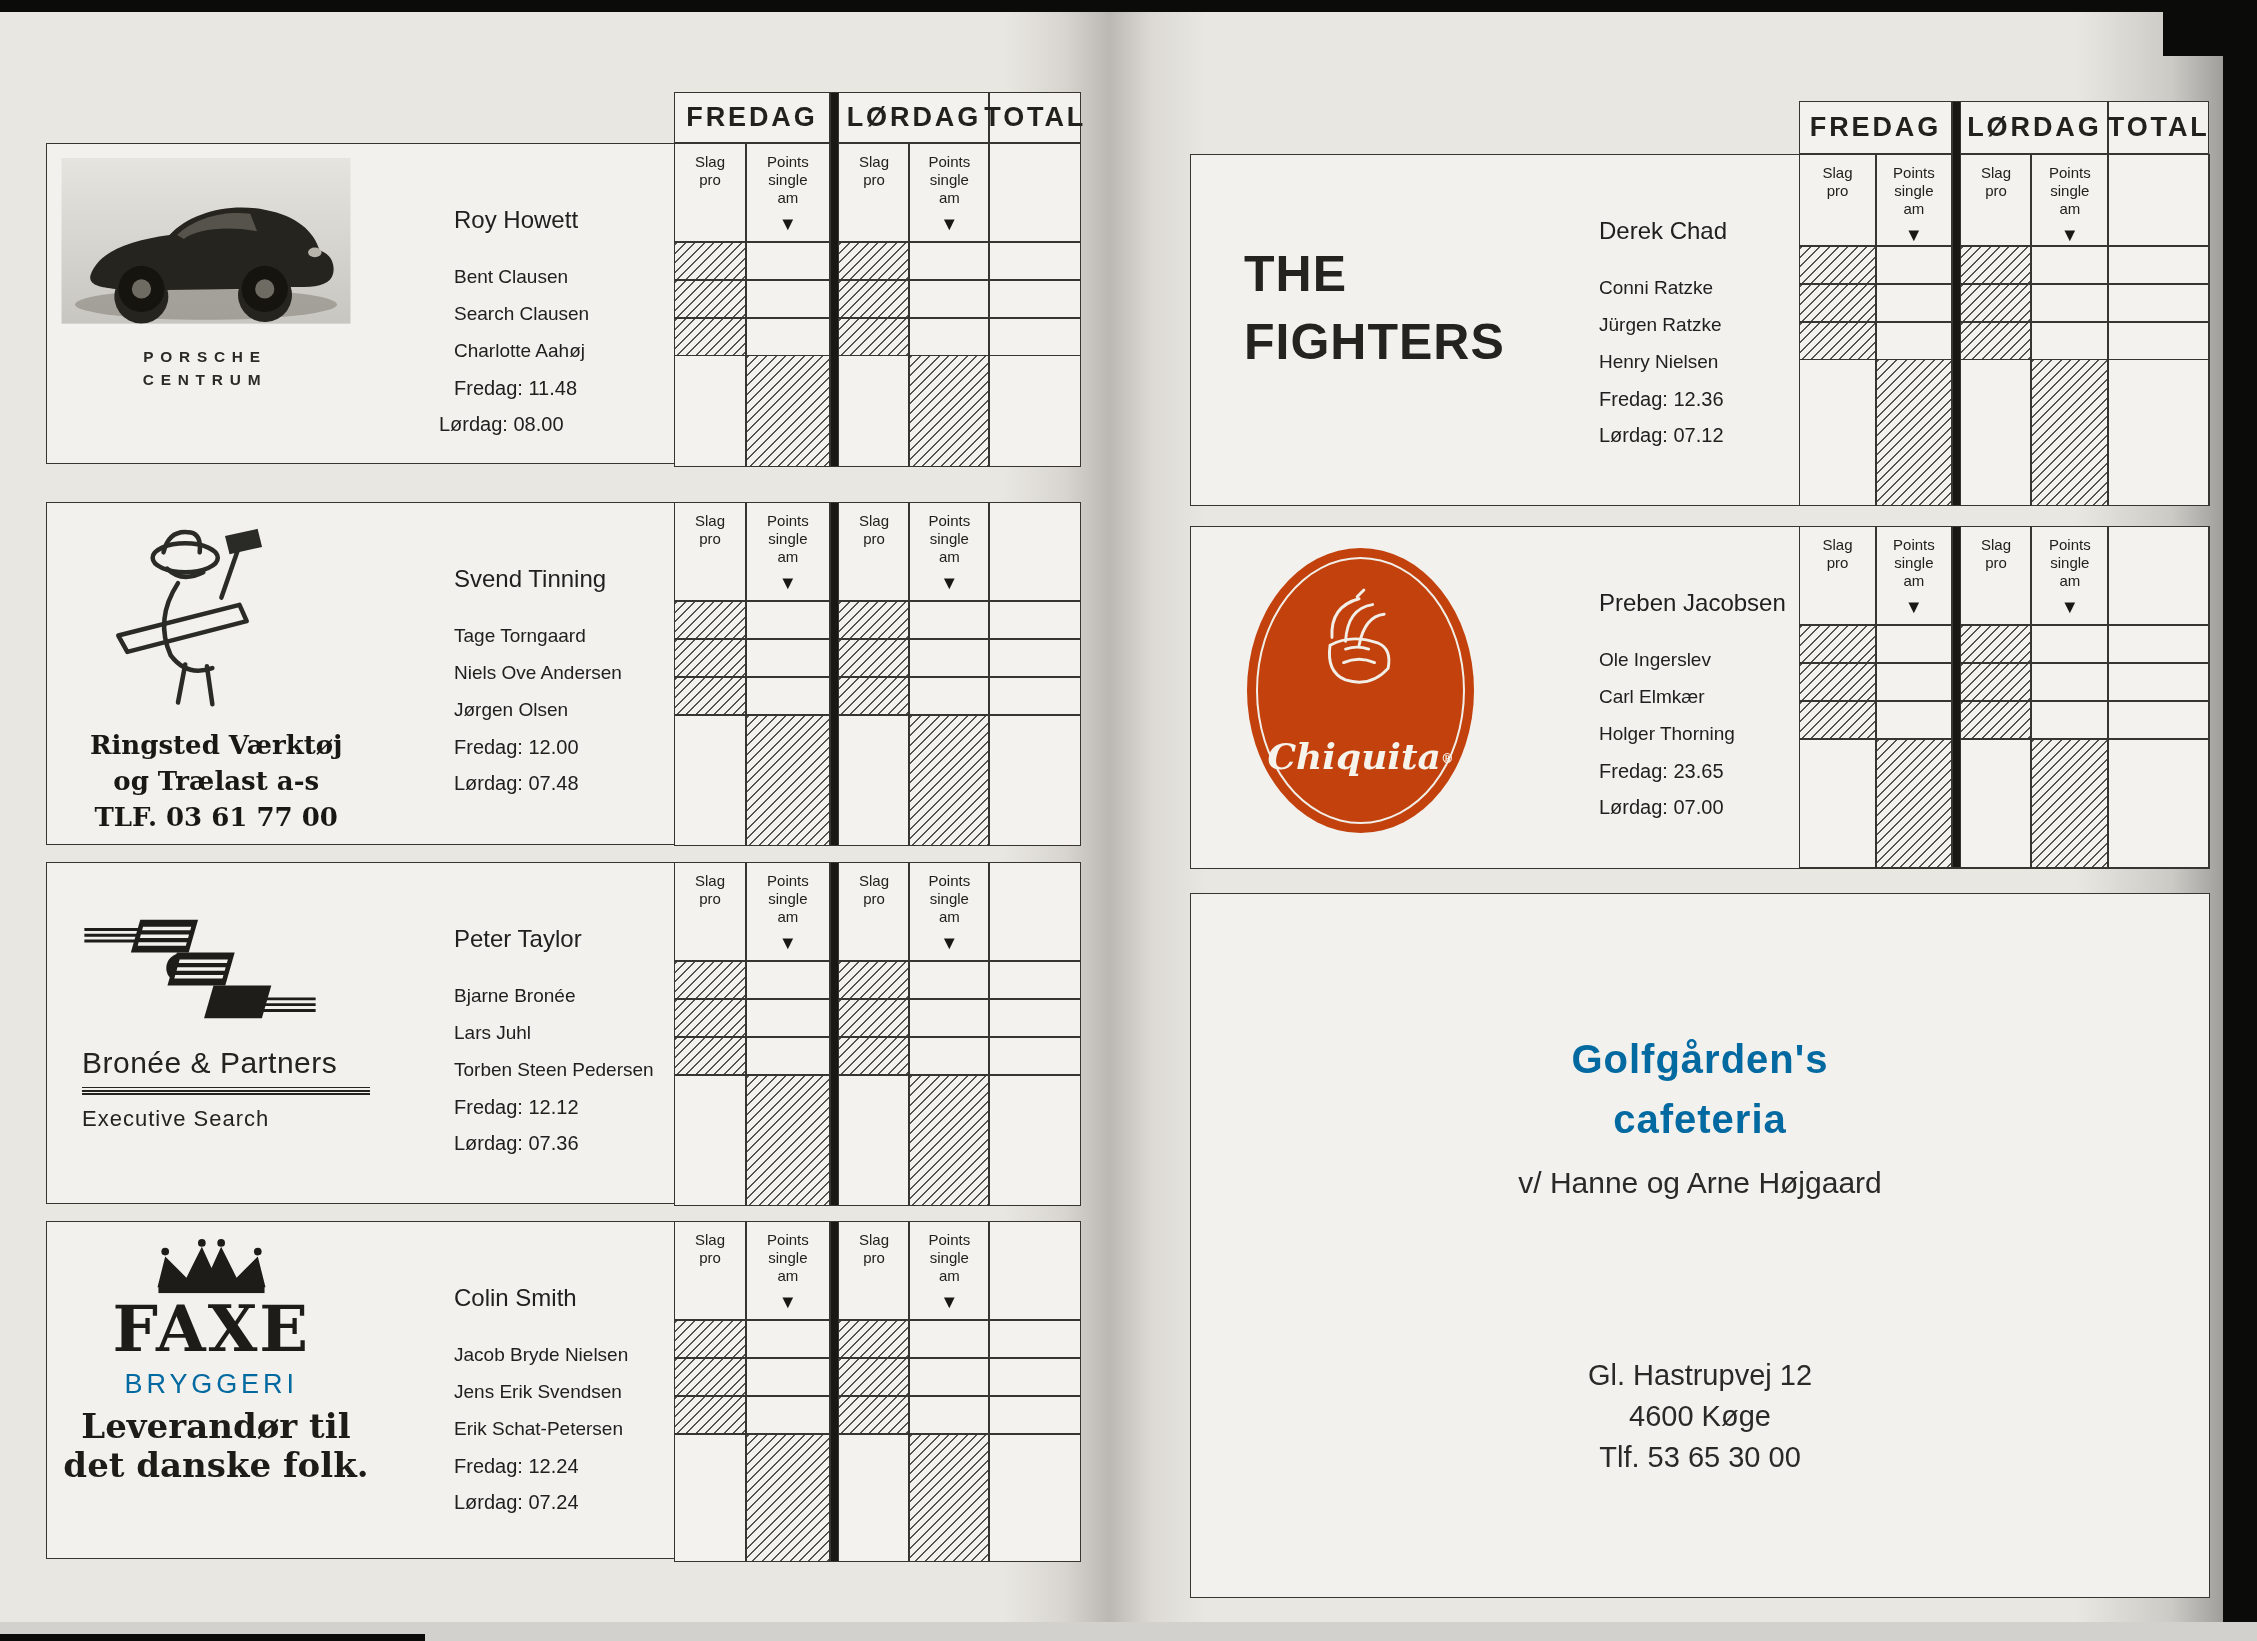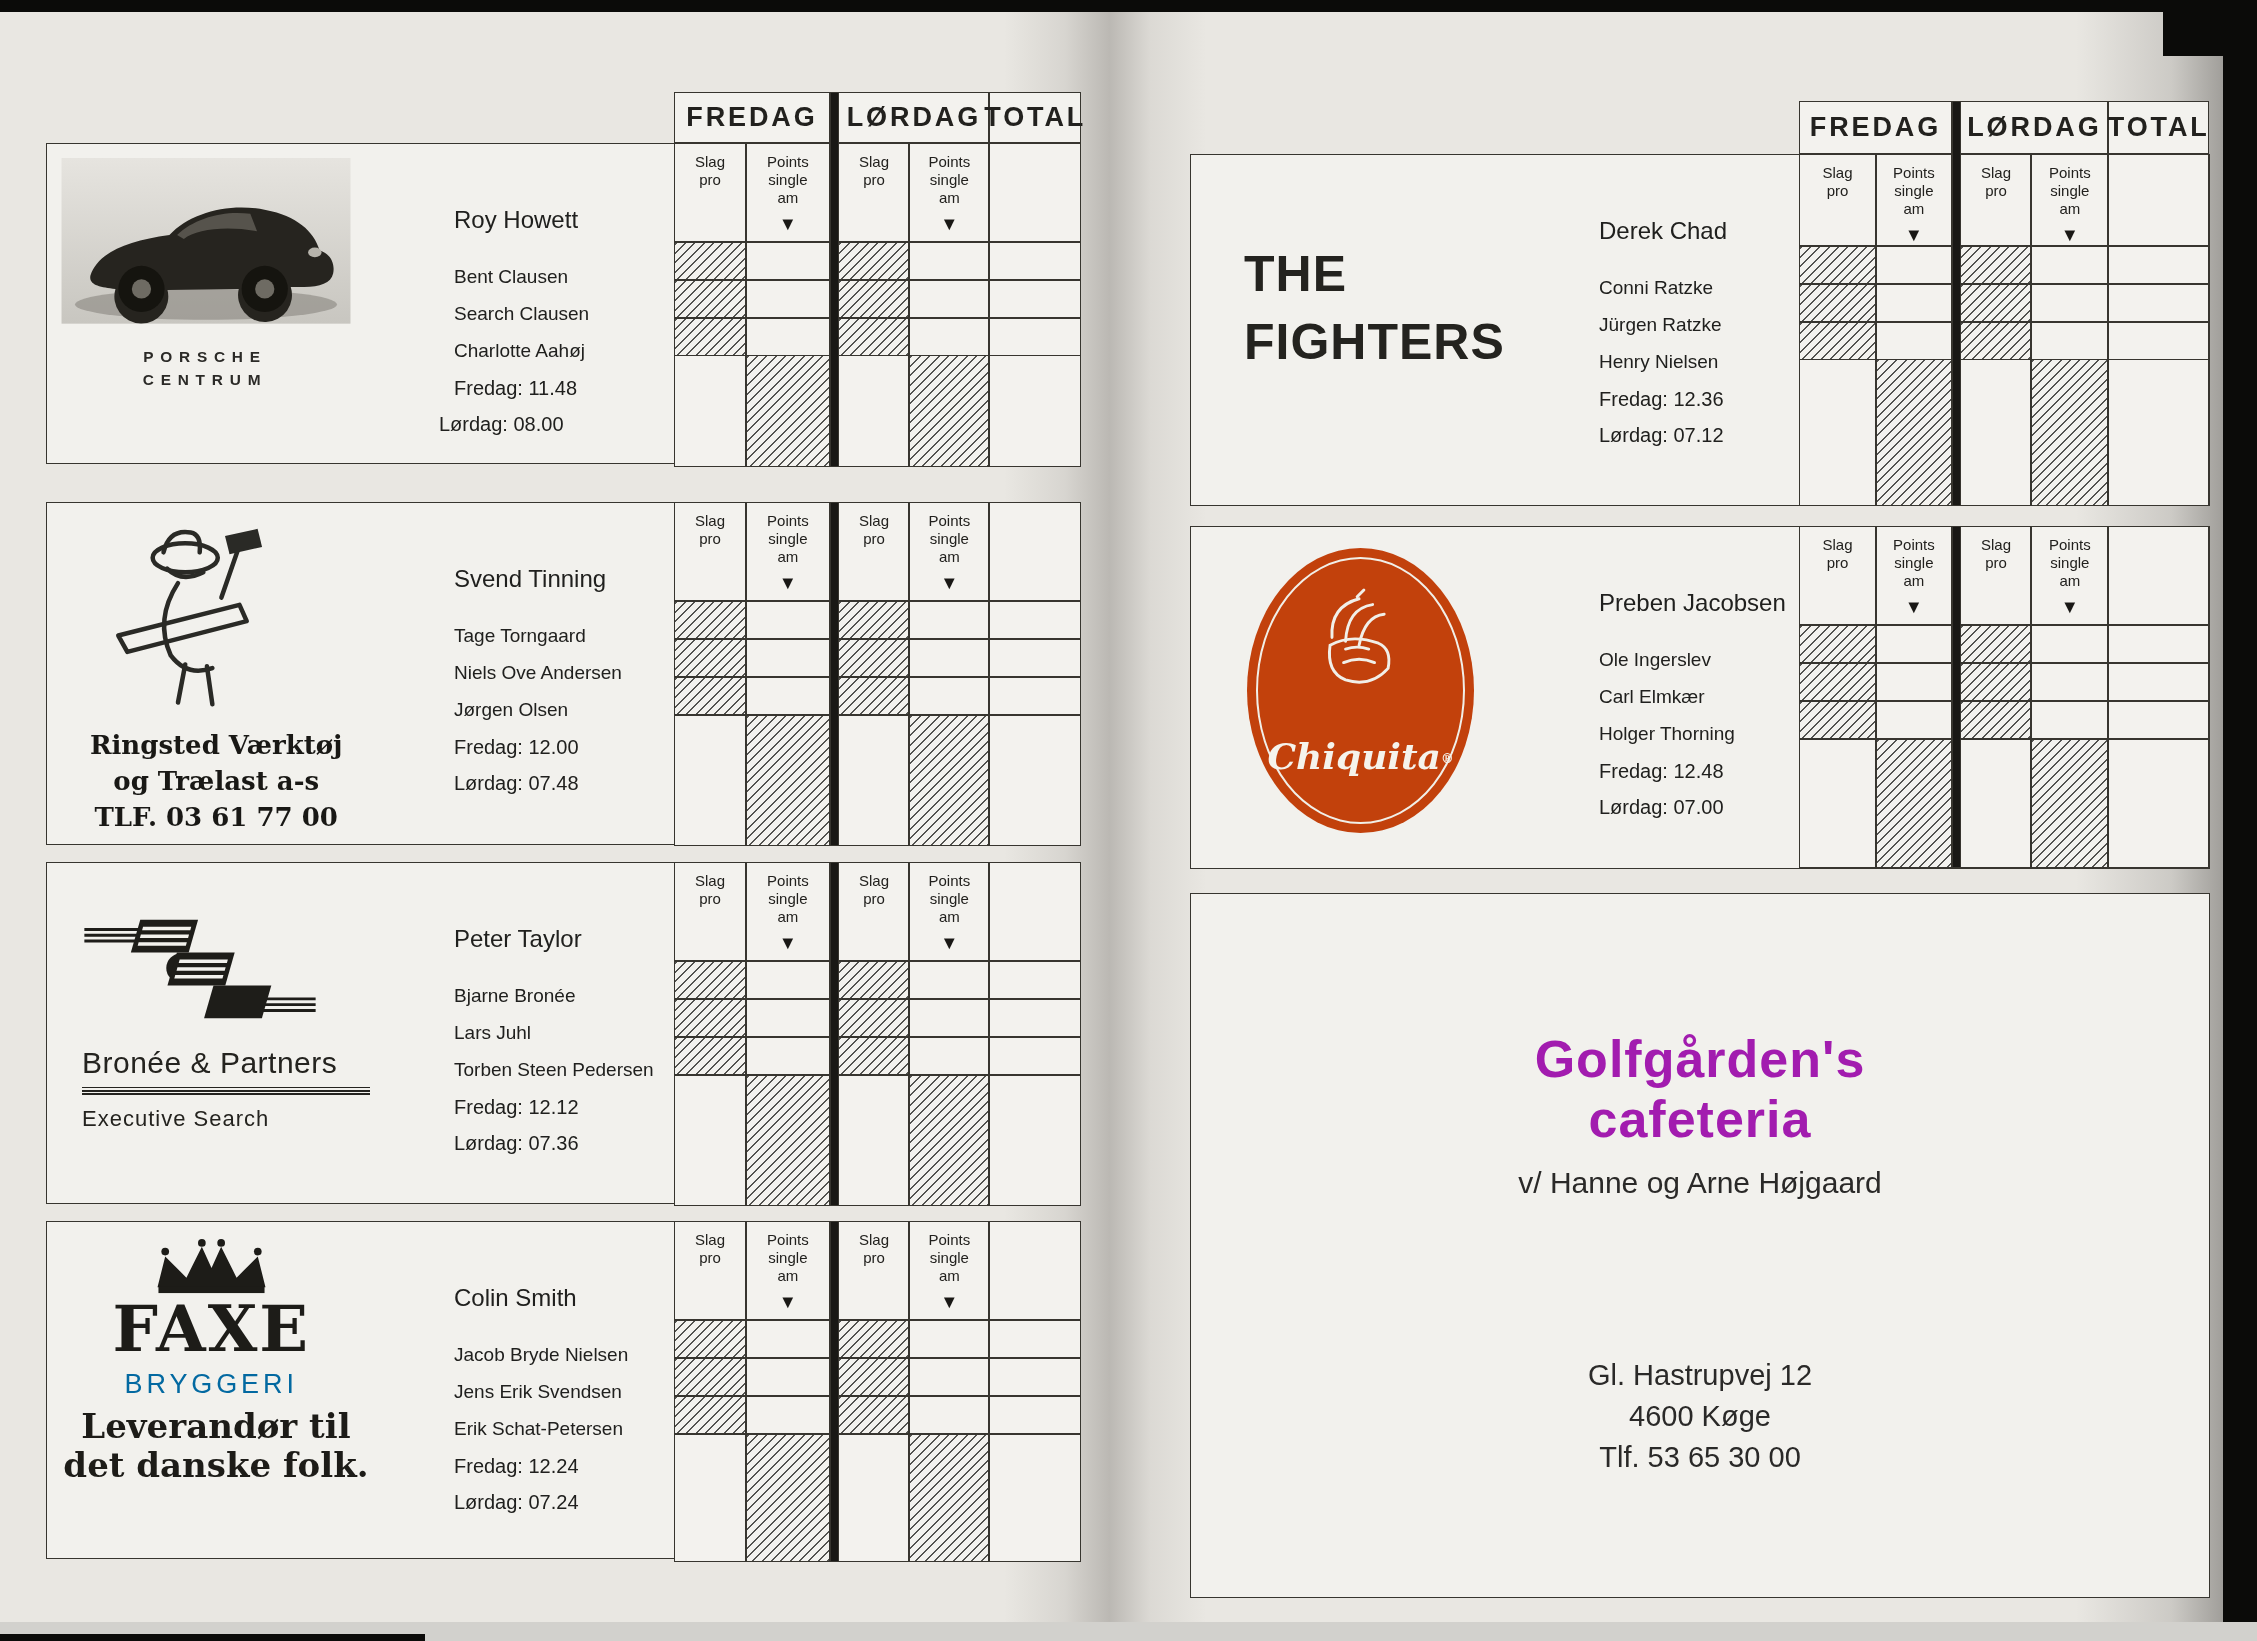--- a/index.html
+++ b/index.html
@@ -44,21 +44,21 @@
   .exec{font-size:22px;letter-spacing:1px;color:#24231f;}
   .faxe-name{font-family:"DejaVu Serif",serif;font-weight:bold;font-size:64px;letter-spacing:1.9px;color:#1d1c18;text-align:center;line-height:1;}
   .faxe-sub{font-size:27px;letter-spacing:3.9px;color:#0369a1;text-align:center;}
   .faxe-tag{font-family:"DejaVu Serif",serif;font-weight:bold;font-size:34px;line-height:39px;color:#1d1c18;text-align:center;}
   .fighters{font-size:50px;font-weight:bold;letter-spacing:1px;color:#24231f;line-height:68px;}
   .chiq{width:227px;height:285px;background:#c2410c;border-radius:50%;position:relative;}
   .chiq::before{content:"";position:absolute;left:8.7px;top:8.7px;right:8.7px;bottom:8.7px;border:2.9px solid #f1efe8;border-radius:50%;}
   .chiq-name{position:absolute;left:0;right:0;bottom:56px;text-align:center;
              font-family:"DejaVu Serif",serif;font-style:italic;font-weight:bold;font-size:36px;color:#f5f3ec;}
   .chiq-reg{font-size:12.6px;vertical-align:5.8px;}
-  .caf-title{font-size:52px;font-weight:bold;letter-spacing:1px;color:#a21caf;text-align:center;line-height:60px;}
+  .caf-title{font-size:40px;font-weight:bold;letter-spacing:1px;color:#0369a1;text-align:center;line-height:60px;}
   .caf-sub{font-size:30px;color:#2a2928;text-align:center;}
   .caf-addr{font-size:29px;color:#2a2928;text-align:center;line-height:41px;margin-top:36px;}
   .center{left:0;width:100%;}
 </style>
 </head>
 <body>
 
 <div class="sheet">
 
   <div class="shade spine"></div>
@@ -198,21 +198,21 @@
           <path d="M44 64 Q56 60 68 64"></path>
             <path d="M42 78 Q58 71 74 78"></path>
         </g>
       </svg>
       <div class="chiq-name"><span>Chiquita</span><span class="chiq-reg">®</span></div>
     </div>
     <div class="nm captain" style="left:408px;top:62px">Preben Jacobsen</div>
     <div class="nm player" style="left:408px;top:122px">Ole Ingerslev</div>
     <div class="nm player" style="left:408px;top:159px">Carl Elmkær</div>
     <div class="nm player" style="left:408px;top:196px">Holger Thorning</div>
-    <div class="nm time" style="left:408px;top:233px">Fredag: 12.48</div>
+    <div class="nm time" style="left:408px;top:233px">Fredag: 23.65</div>
     <div class="nm time" style="left:408px;top:269px">Lørdag: 07.00</div>
   </div>
 
   <div class="box" style="left:1190px;top:893px;width:1020px;height:705px">
     <div class="abs caf-title center" style="top:135px">
       <div>Golfgården's</div>
       <div>cafeteria</div>
     </div>
     <div class="abs caf-sub center" style="top:272px">v/ Hanne og Arne Højgaard</div>
     <div class="abs caf-addr center" style="top:425px">

